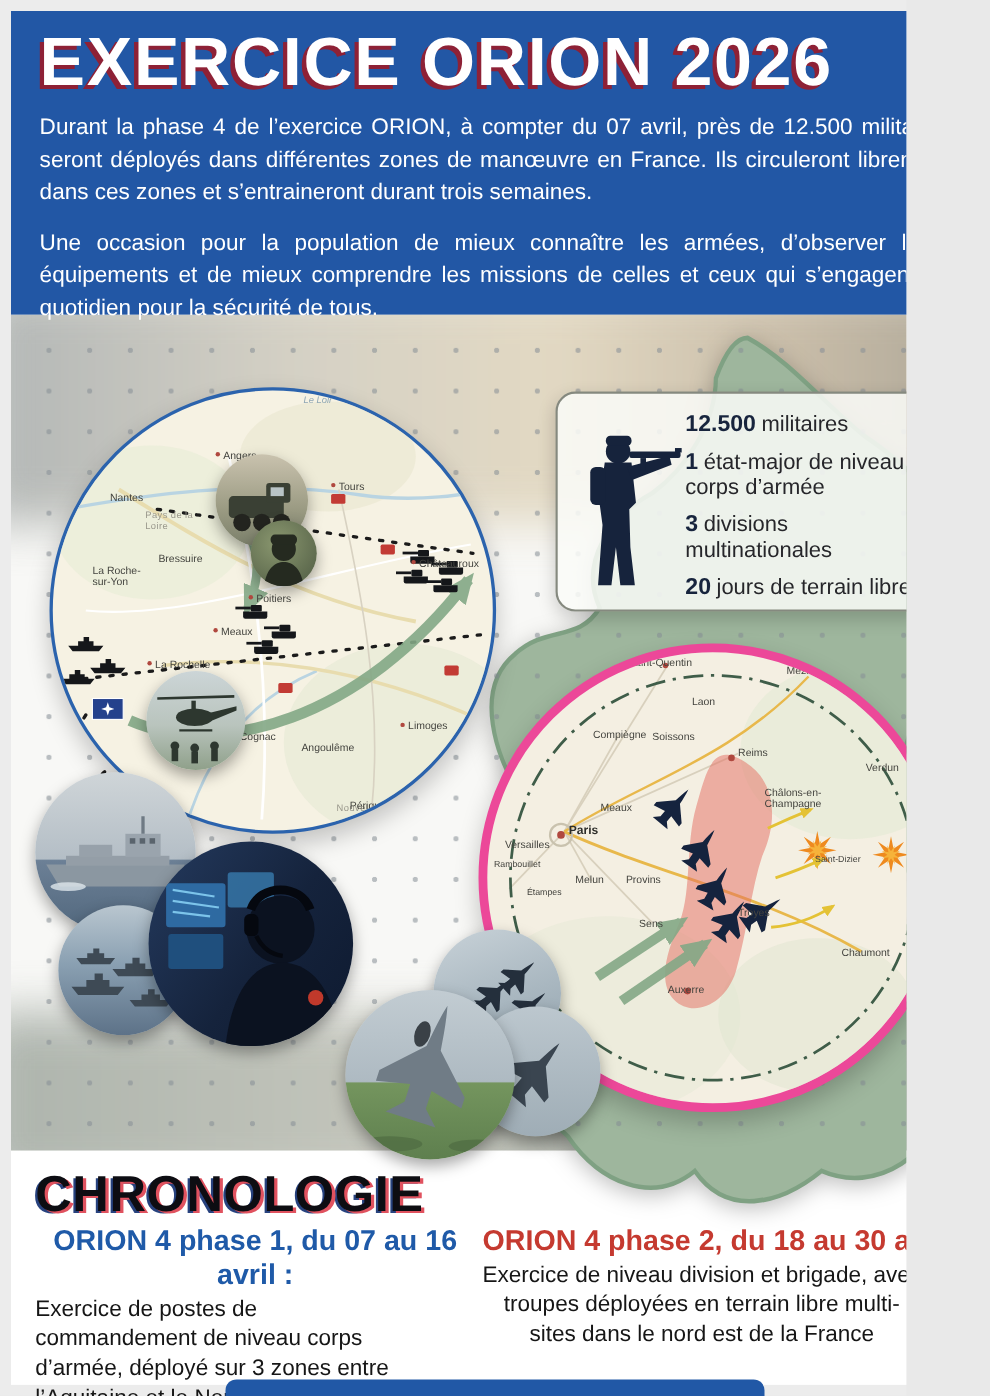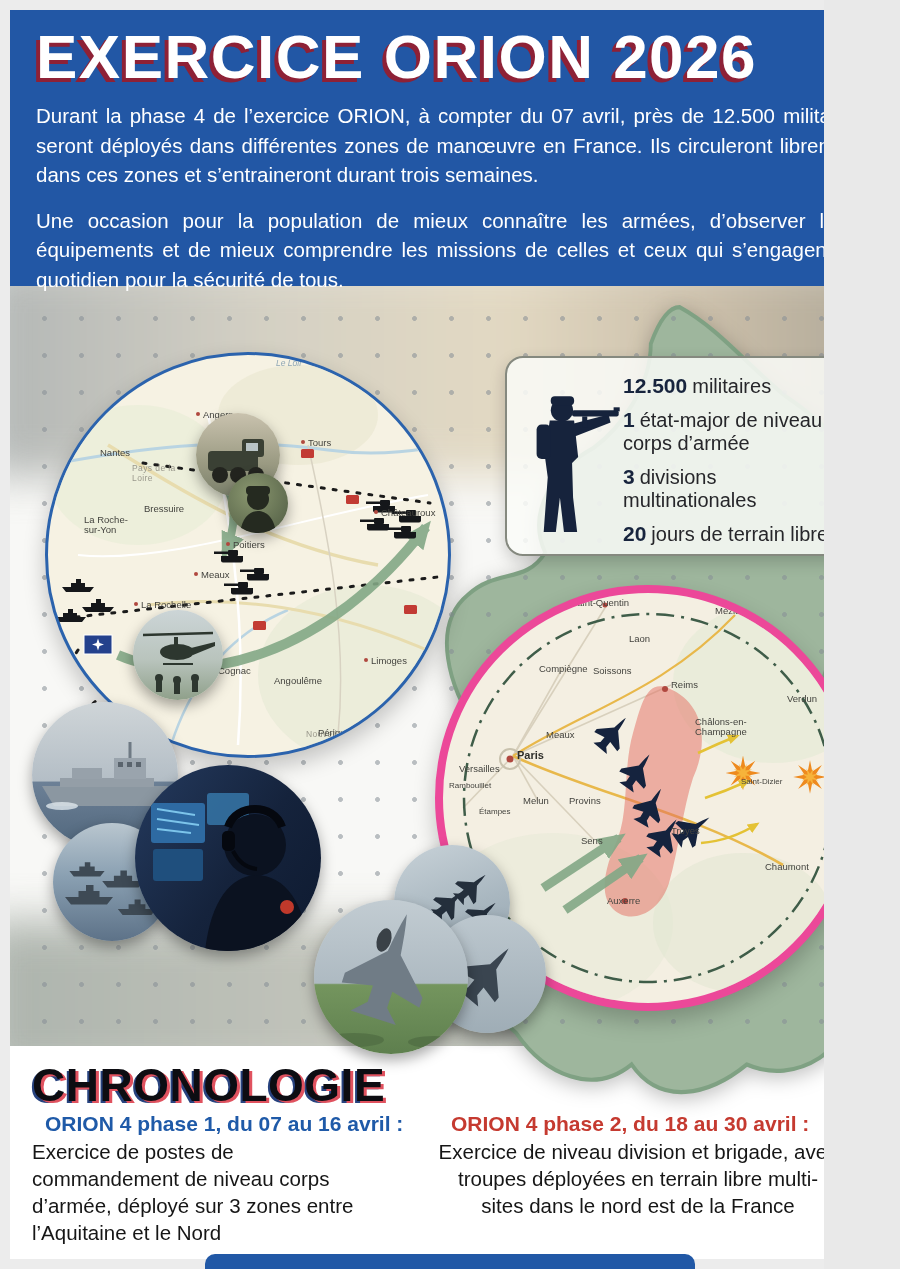--- a/index.html
+++ b/index.html
@@ -78,21 +78,21 @@
   #photo-jet2{left:428px;top:915px;width:118px;height:118px;
     background:linear-gradient(180deg,#bcc7ce 0%,#9fadb6 100%);}
   #photo-singlejet{left:314px;top:900px;width:154px;height:154px;z-index:6;
     background:linear-gradient(180deg,#c2ccd2 0%,#aebac2 54%,#74955e 55%,#5e7f4e 100%);}
 
   
   #chrono{position:absolute;left:10px;top:1046px;width:880px;height:213px;z-index:6;}
   #chrono h2{position:absolute;left:22px;top:12px;margin:0;font-size:46px;font-weight:800;color:#0d0d12;
     letter-spacing:.5px;text-shadow:3px 2px 0 #e0525f,-2px 2px 0 #27427e;}
   .col{position:absolute;top:66px;}
-  .col h3{margin:0 0 2px 13px;font-size:21px;font-weight:700;}
+  .col h3{margin:0 0 2px 0;font-size:26px;font-weight:700;text-align:center;}
   .col p{margin:0;font-size:20.5px;line-height:1.32;color:#161616;}
   #col1{left:22px;width:400px;} #col1 h3{color:#1f5aa8;} #col1 p{width:330px;}
   #col2{left:428px;width:445px;} #col2 h3{color:#c53a30;} #col2 p{width:400px;text-align:center;}
 
   #footerbar{position:absolute;left:205px;top:1254px;width:490px;height:15px;background:#2158a6;
     border-radius:10px 10px 0 0;z-index:7;}
 
   .dash-out{position:absolute;left:40px;top:680px;z-index:4;}
 </style>
 </head>

